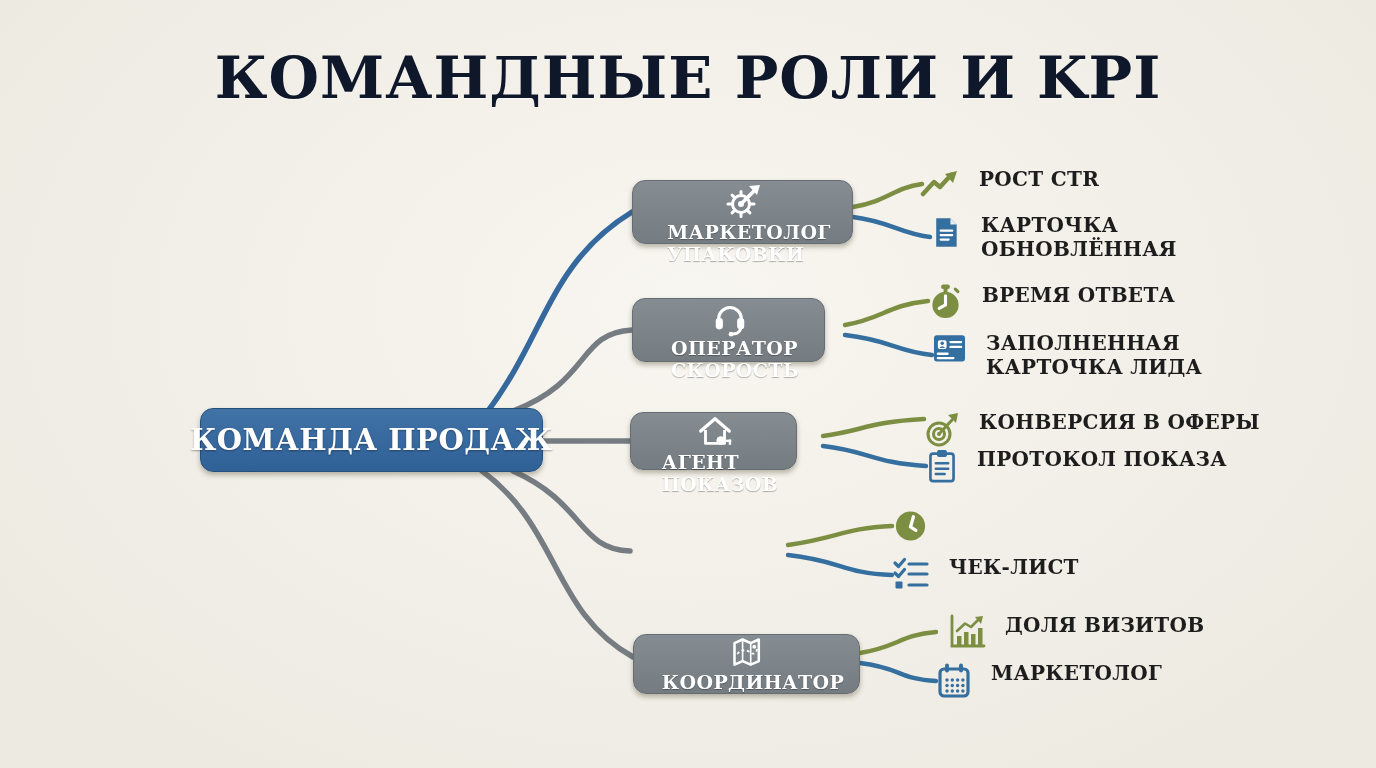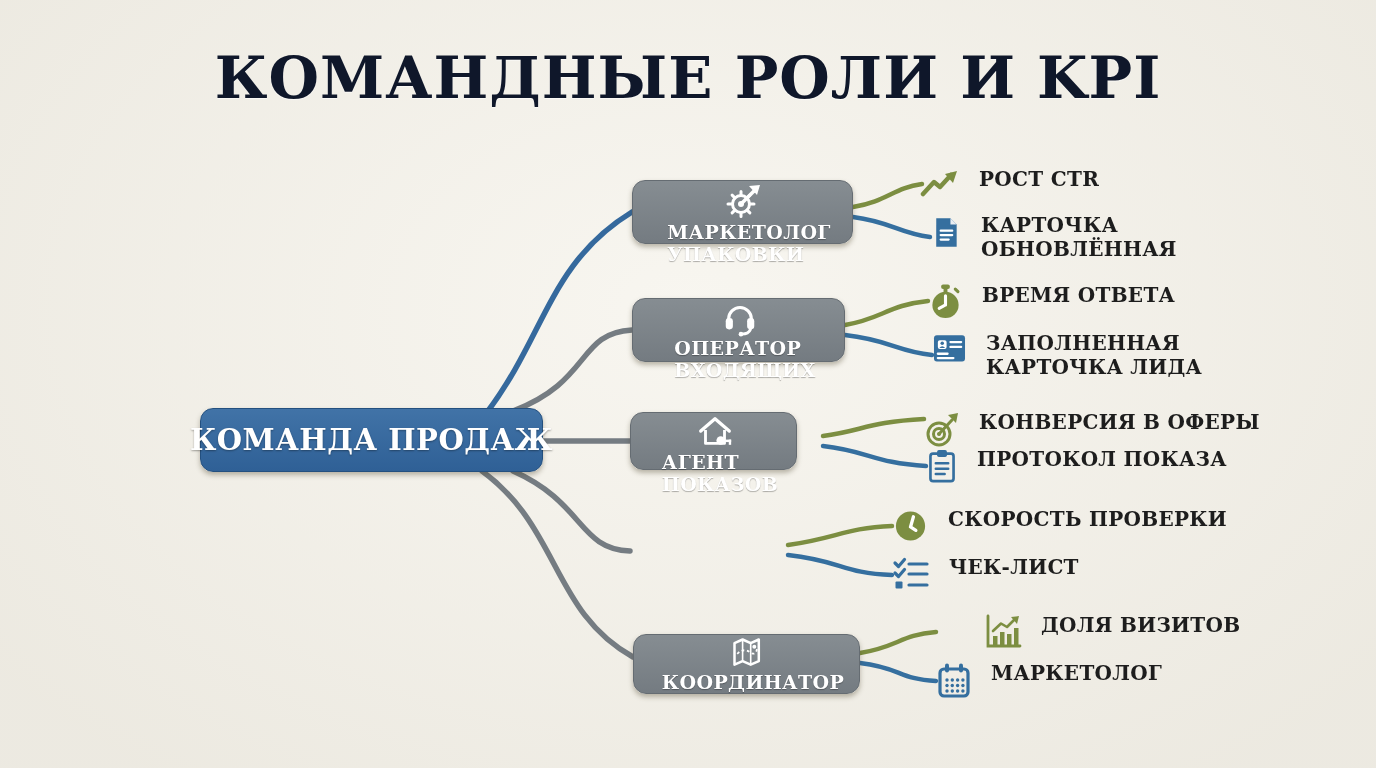--- a/index.html
+++ b/index.html
@@ -102,33 +102,33 @@
         <path d="M17 23 L30 10" stroke="#fff" stroke-width="3.5" stroke-linecap="round"></path>
         <polygon points="25,5 36,4 33,14" fill="#fff"></polygon>
       </svg>
     </span>
     <span class="node-label">
       <span class="line">МАРКЕТОЛОГ</span>
       <span class="line">УПАКОВКИ</span>
     </span>
   </div>
 
-  <div class="node role-node" style="left:632px;top:298px;width:213px;height:64px">
+  <div class="node role-node" style="left:632px;top:298px;width:193px;height:64px">
     <span class="node-icon">
       <svg width="38" height="38" viewBox="0 0 40 40">
         <path d="M8 24 v-3 a12 12 0 0 1 24 0 v3" stroke="#fff" stroke-width="3.2" fill="none"></path>
         <rect x="5" y="20" width="7.5" height="12" rx="3.5" fill="#fff"></rect>
         <rect x="27.5" y="20" width="7.5" height="12" rx="3.5" fill="#fff"></rect>
         <path d="M31 32 q-2 5 -9 5" stroke="#fff" stroke-width="3" fill="none" stroke-linecap="round"></path>
         <circle cx="21" cy="37" r="2.4" fill="#fff"></circle>
       </svg>
     </span>
     <span class="node-label">
       <span class="line">ОПЕРАТОР</span>
-      <span class="line">ВХОДЯЩИХ</span>
+      <span class="line">СКОРОСТЬ</span>
     </span>
   </div>
 
   <div class="node role-node" style="left:630px;top:412px;width:167px;height:58px">
     <span class="node-icon">
       <svg width="38" height="38" viewBox="0 0 40 40">
         <path d="M5 19 L20 6 L35 19" stroke="#fff" stroke-width="3.5" fill="none" stroke-linecap="round" stroke-linejoin="round"></path>
         <path d="M10 18 V32 H30 V18" stroke="#fff" stroke-width="3" fill="none" stroke-linejoin="round"></path>
         <circle cx="26" cy="29" r="4.5" fill="#fff"></circle>
         <rect x="29" y="28" width="8" height="2.6" fill="#fff"></rect>
@@ -247,42 +247,39 @@
     </span>
   </div>
 
   <div class="kpi" style="left:892px;top:526px">
     <span class="kpi-icon">
       <svg width="37" height="37" viewBox="0 0 38 38">
         <circle cx="19" cy="19" r="15" fill="#7c8e41"></circle>
         <path d="M19 20 L22 9.5 M19 20 L24.5 23.5" stroke="#fff" stroke-width="3.4" stroke-linecap="round"></path>
       </svg>
     </span>
-    <span class="kpi-label">
-      <span class="line">СКОРОСТЬ ПРОВЕРКИ</span>
-    </span>
   </div>
 
   <div class="kpi" style="left:892px;top:575px">
     <span class="kpi-icon">
       <svg width="38" height="38" viewBox="0 0 38 38">
         <g stroke="#356f9f" stroke-width="3.2" fill="none" stroke-linecap="round" stroke-linejoin="round">
           <path d="M3 7 l3.5 3.5 l6 -7"></path>
           <path d="M3 17 l3.5 3.5 l6 -7"></path>
           <path d="M17 8 h18 M17 18 h18 M17 29 h18"></path>
         </g>
         <rect x="3.5" y="25.5" width="7" height="7" rx="1" fill="#356f9f"></rect>
       </svg>
     </span>
     <span class="kpi-label">
       <span class="line">ЧЕК-ЛИСТ</span>
     </span>
   </div>
 
-  <div class="kpi" style="left:984px;top:632px">
+  <div class="kpi" style="left:948px;top:632px">
     <span class="kpi-icon">
       <svg width="38" height="36" viewBox="0 0 38 36">
         <path d="M4 2 V32 H36" stroke="#7c8e41" stroke-width="2.8" fill="none" stroke-linecap="round"></path>
         <g fill="#7c8e41">
           <rect x="9" y="22" width="4.5" height="10"></rect>
           <rect x="16" y="18" width="4.5" height="14"></rect>
           <rect x="23" y="20" width="4.5" height="12"></rect>
           <rect x="30" y="14" width="4.5" height="18"></rect>
         </g>
         <path d="M9 17 L17 9.5 L23 13 L31 5" stroke="#7c8e41" stroke-width="2.6" fill="none" stroke-linecap="round" stroke-linejoin="round"></path>

